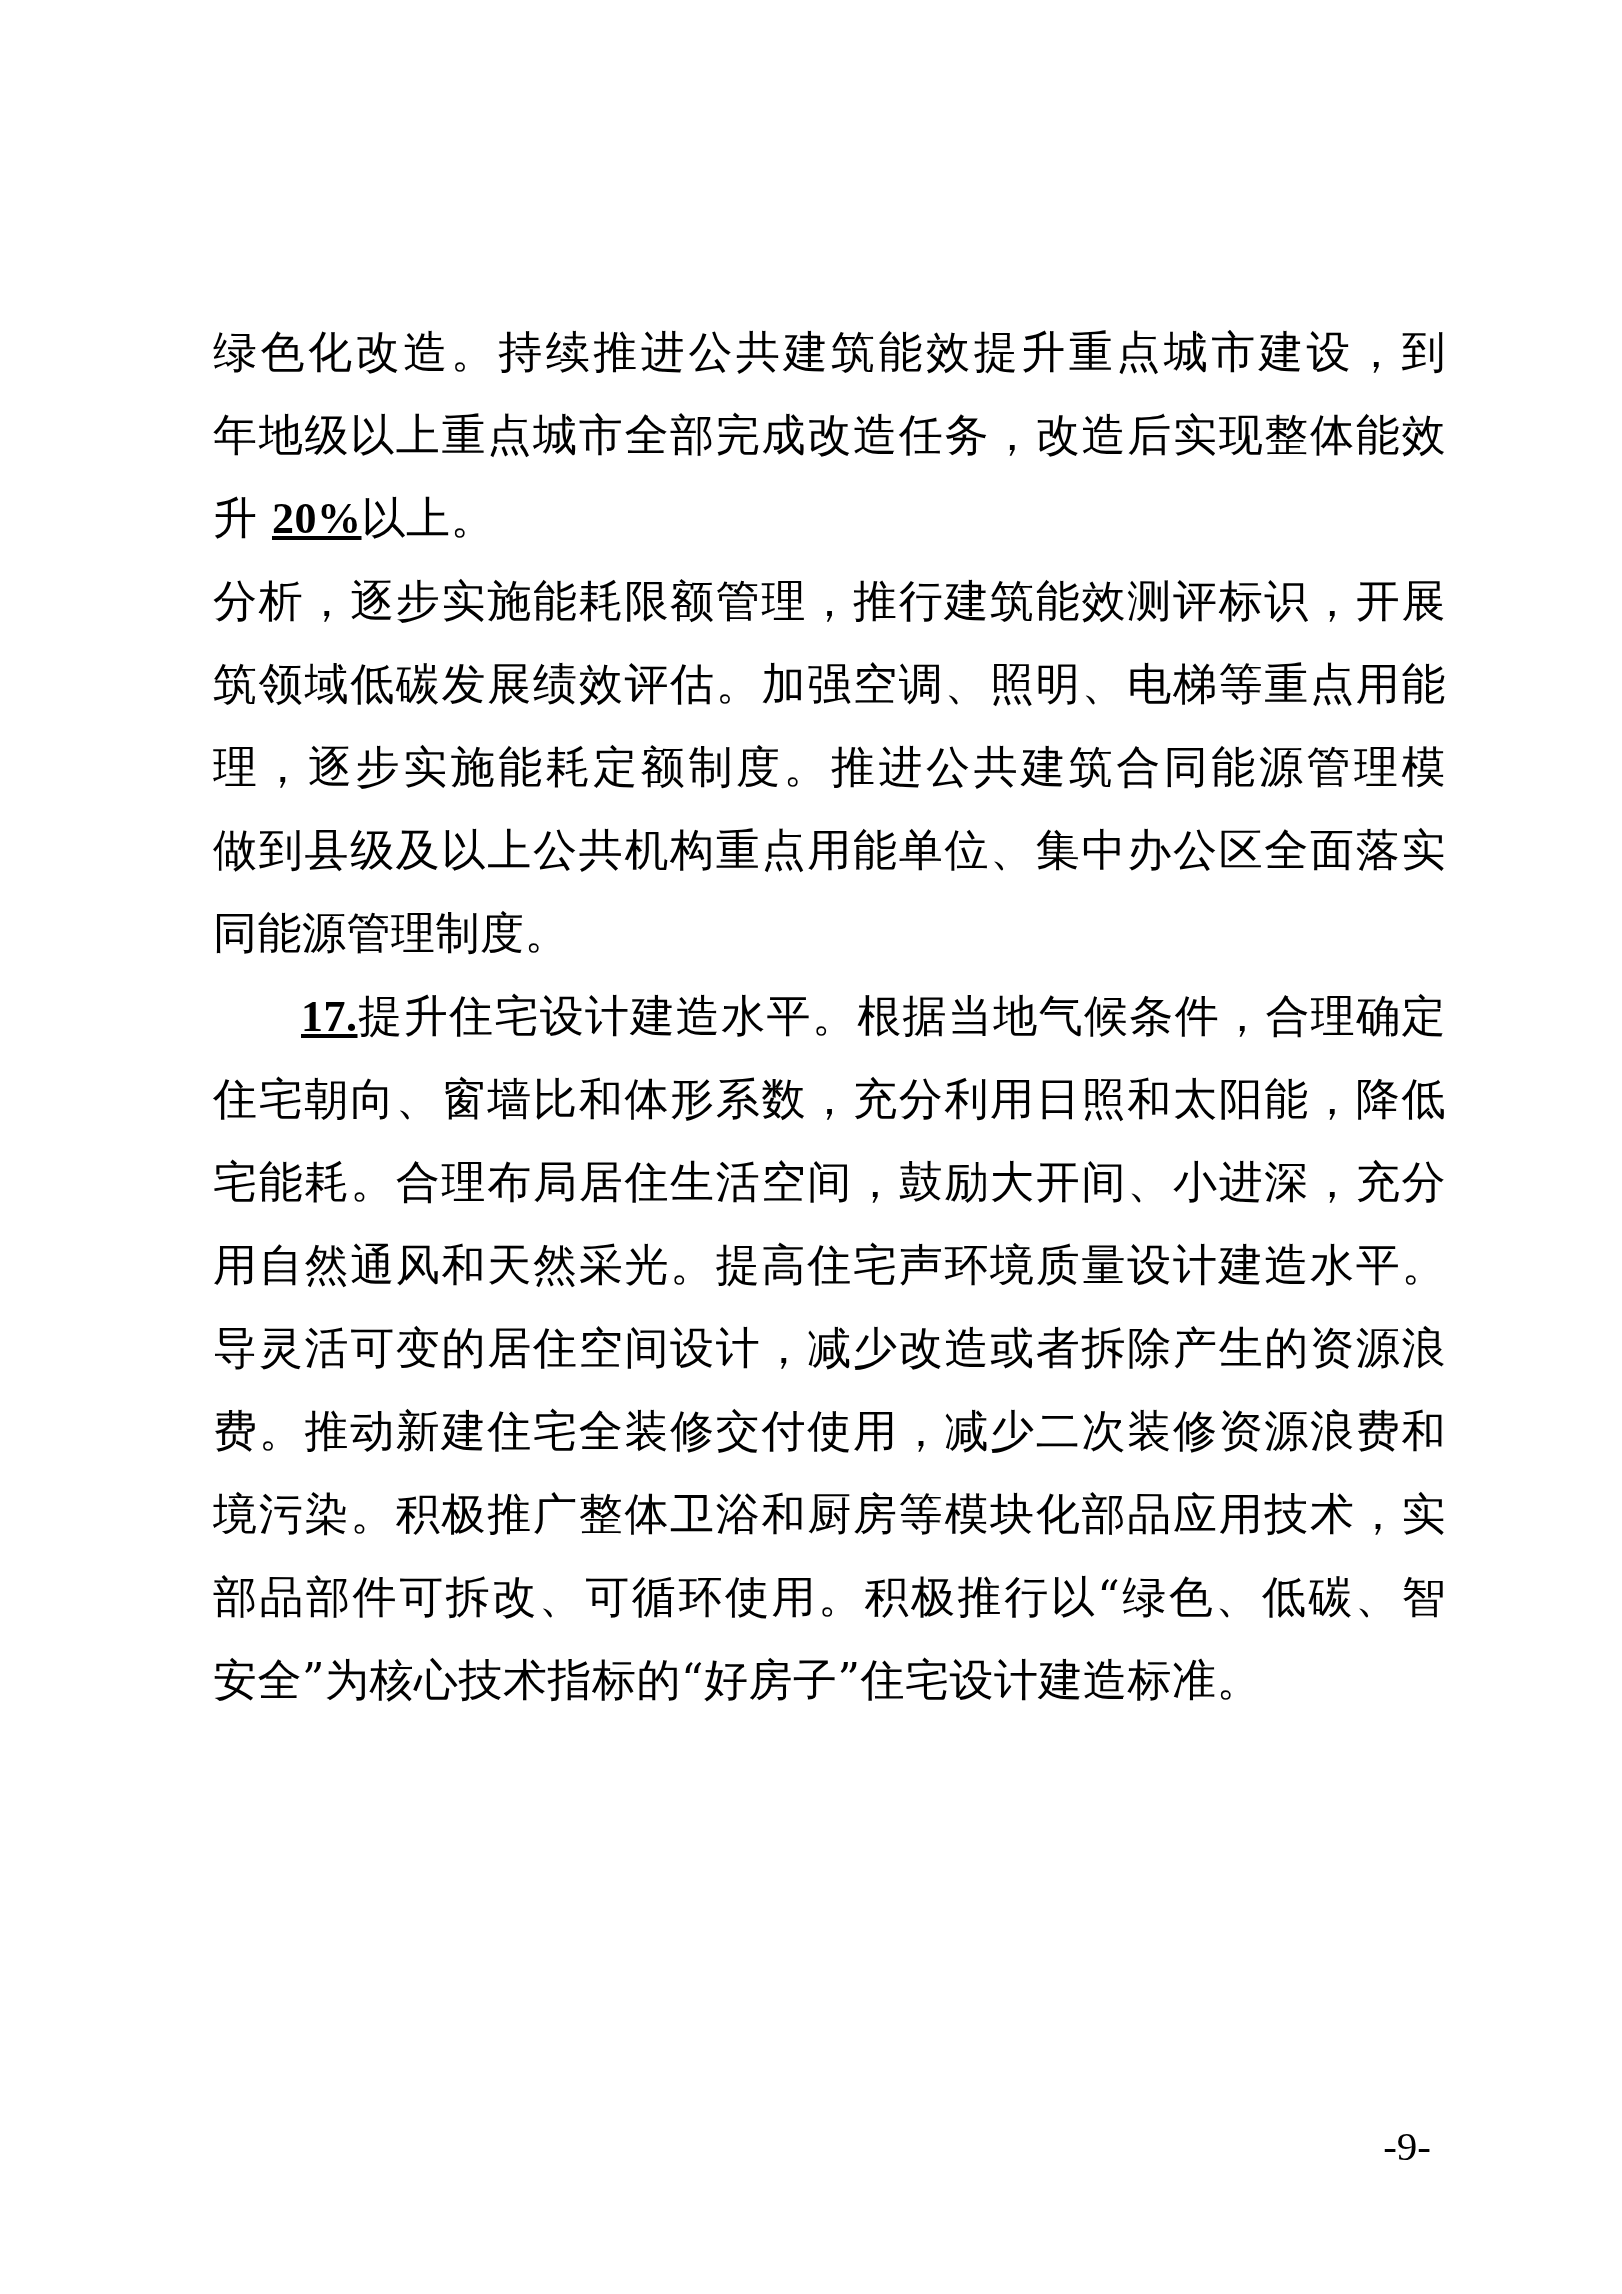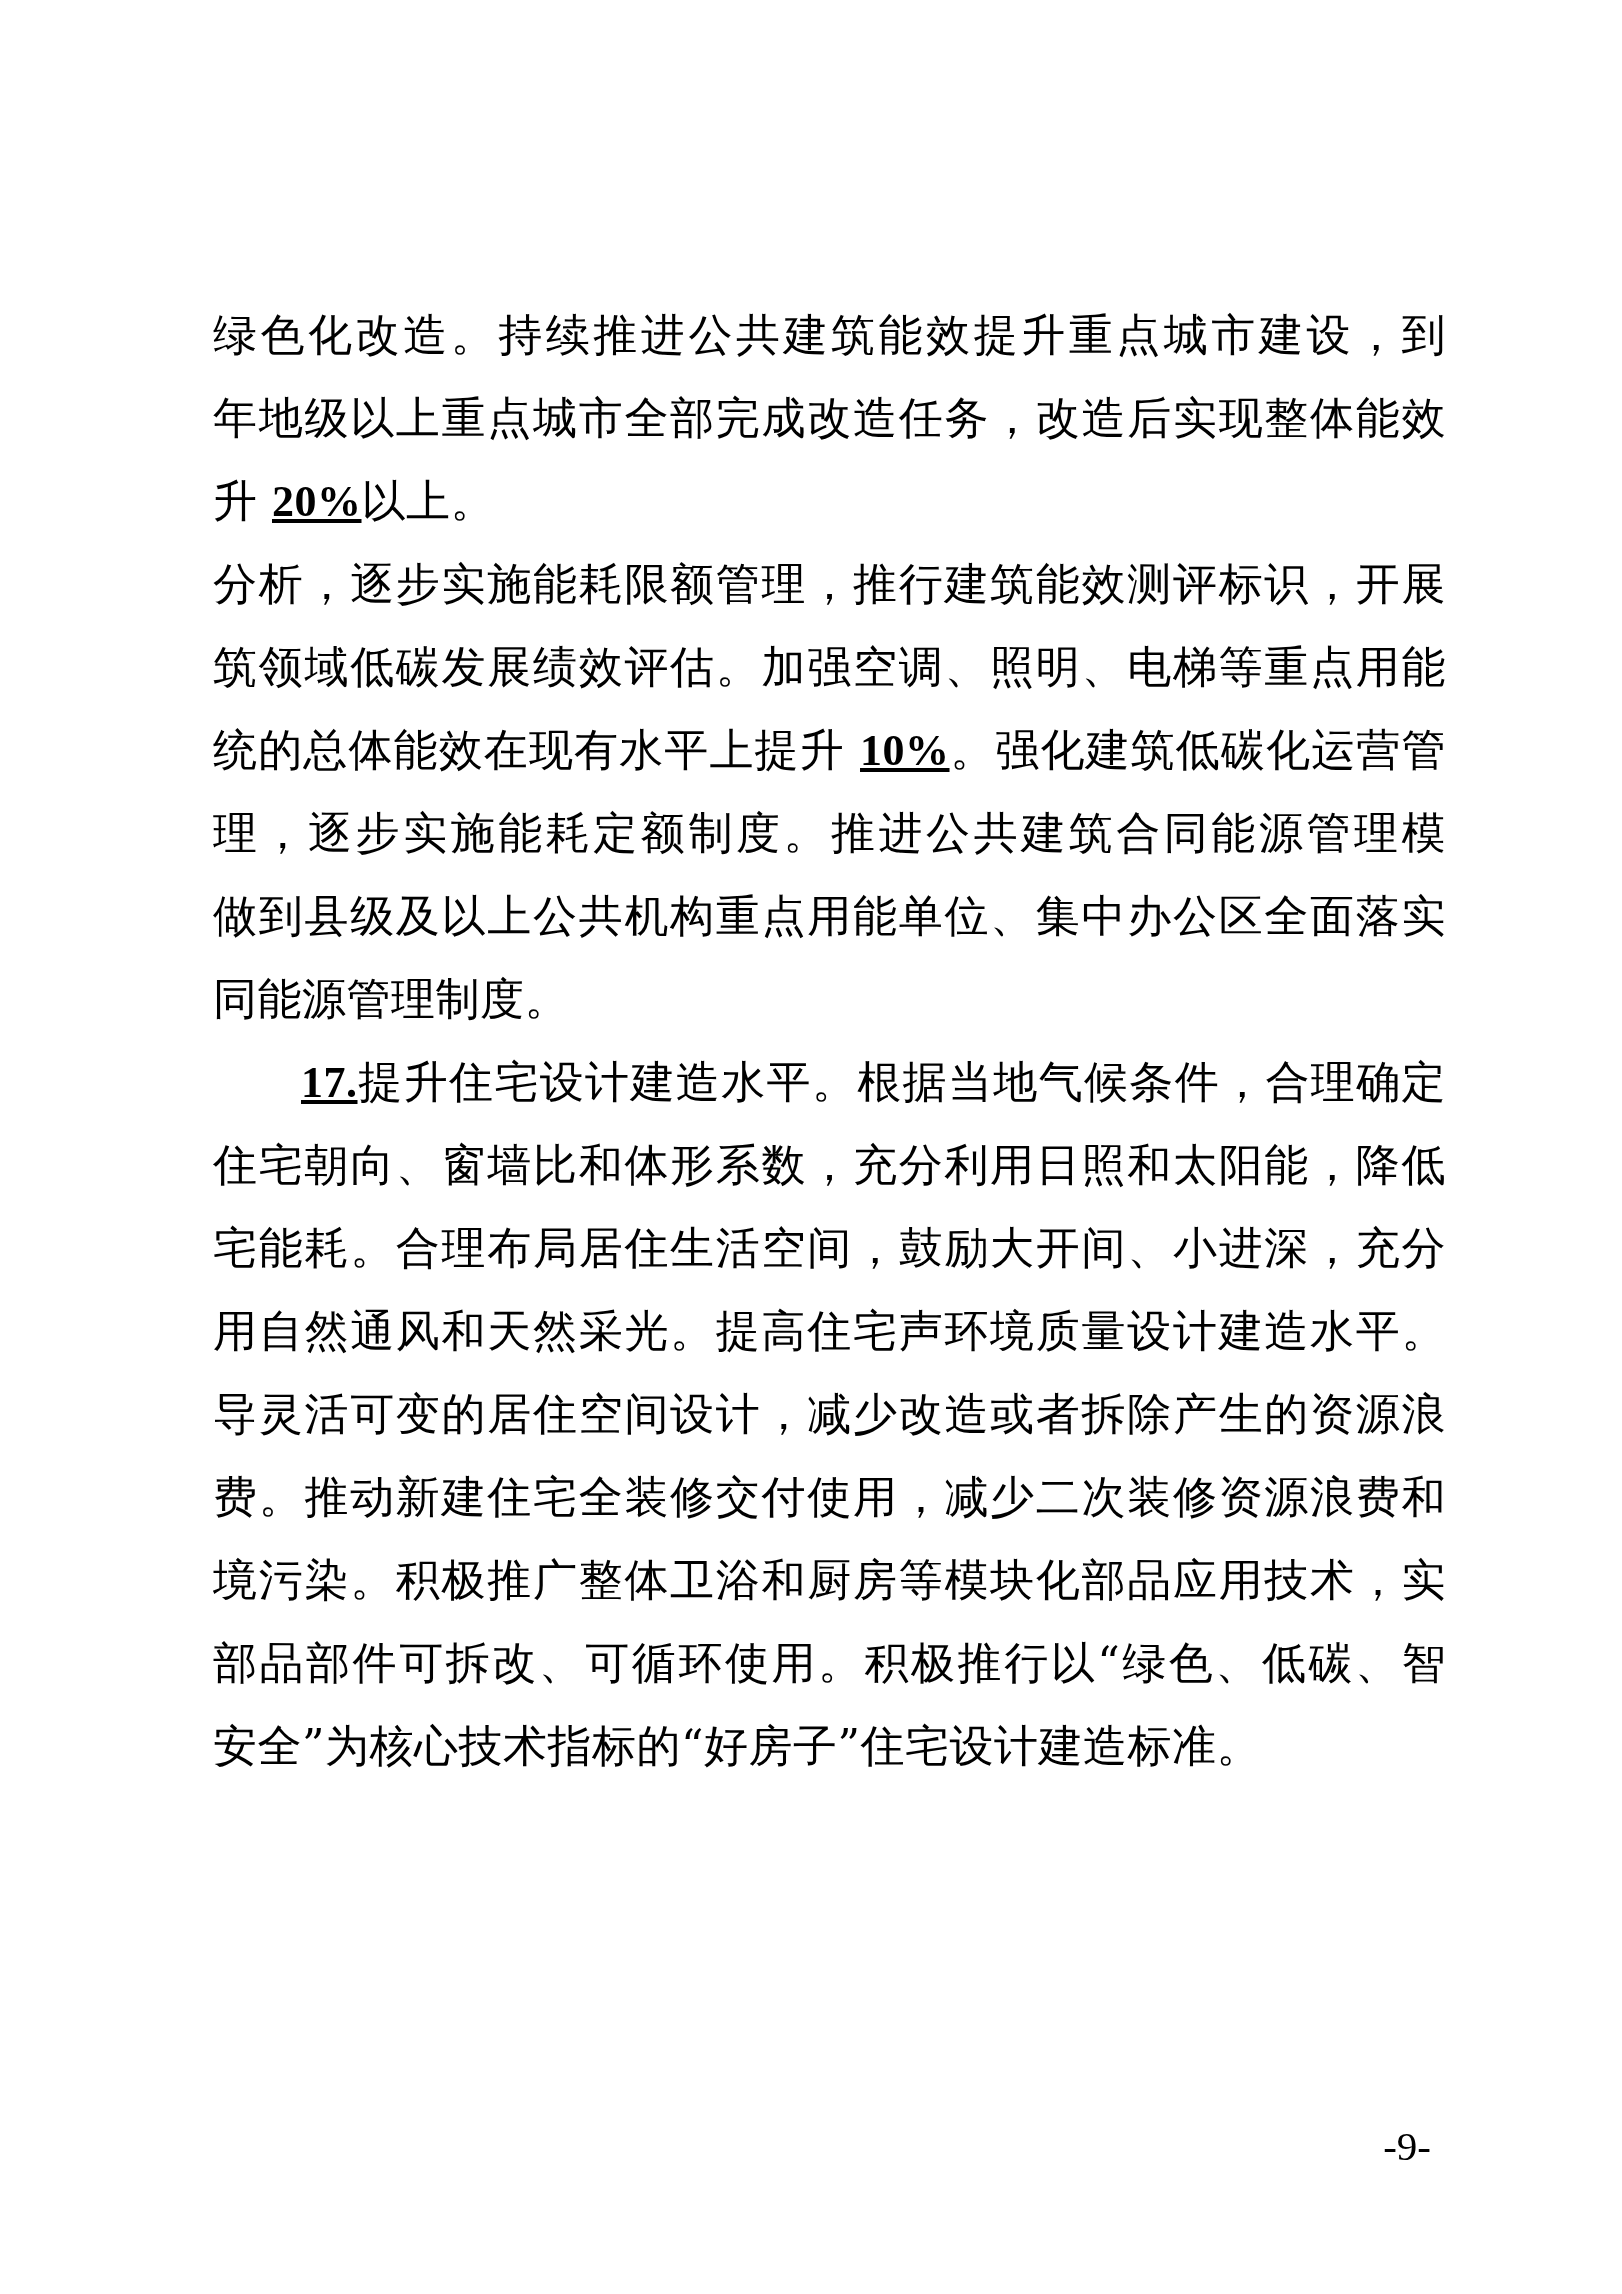--- a/index.html
+++ b/index.html
@@ -12,21 +12,21 @@
     width: 1622px;
     height: 2295px;
     background: #ffffff;
     overflow: hidden;
     font-family: "DejaVu Serif", "Liberation Serif", serif;
     color: #000000;
   }
   .doc-body {
     position: absolute;
     left: 213px;
-    top: 293px;
+    top: 310px;
     width: 1233px;
     font-size: 44px;
     line-height: 83px;
     letter-spacing: 0.5px;
   }
   .line {
     text-align: justify;
     text-align-last: justify;
     text-justify: inter-character;
     white-space: normal;
@@ -65,21 +65,20 @@
 <div class="page">
   <div class="doc-body" id="doc-body">
       <div class="para body">
         <div class="line">绿色化改造。持续推进公共建筑能效提升重点城市建设，到 </div>
         <div class="line">年地级以上重点城市全部完成改造任务，改造后实现整体能效提</div>
         <div class="line para-last">升 <span class="num">20%</span>以上。</div>
       </div>
       <div class="para body">
         <div class="line">分析，逐步实施能耗限额管理，推行建筑能效测评标识，开展建</div>
         <div class="line">筑领域低碳发展绩效评估。加强空调、照明、电梯等重点用能设</div>
-        <div class="line">统的总体能效在现有水平上提升 <span class="num">10%</span>。强化建筑低碳化运营管</div>
         <div class="line">理，逐步实施能耗定额制度。推进公共建筑合同能源管理模式，</div>
         <div class="line">做到县级及以上公共机构重点用能单位、集中办公区全面落实合</div>
         <div class="line para-last">同能源管理制度。</div>
       </div>
       <div class="para body">
         <div class="line indent"><span class="num">17.</span>提升住宅设计建造水平。根据当地气候条件，合理确定</div>
         <div class="line">住宅朝向、窗墙比和体形系数，充分利用日照和太阳能，降低住</div>
         <div class="line">宅能耗。合理布局居住生活空间，鼓励大开间、小进深，充分利</div>
         <div class="line">用自然通风和天然采光。提高住宅声环境质量设计建造水平。倡</div>
         <div class="line">导灵活可变的居住空间设计，减少改造或者拆除产生的资源浪</div>

